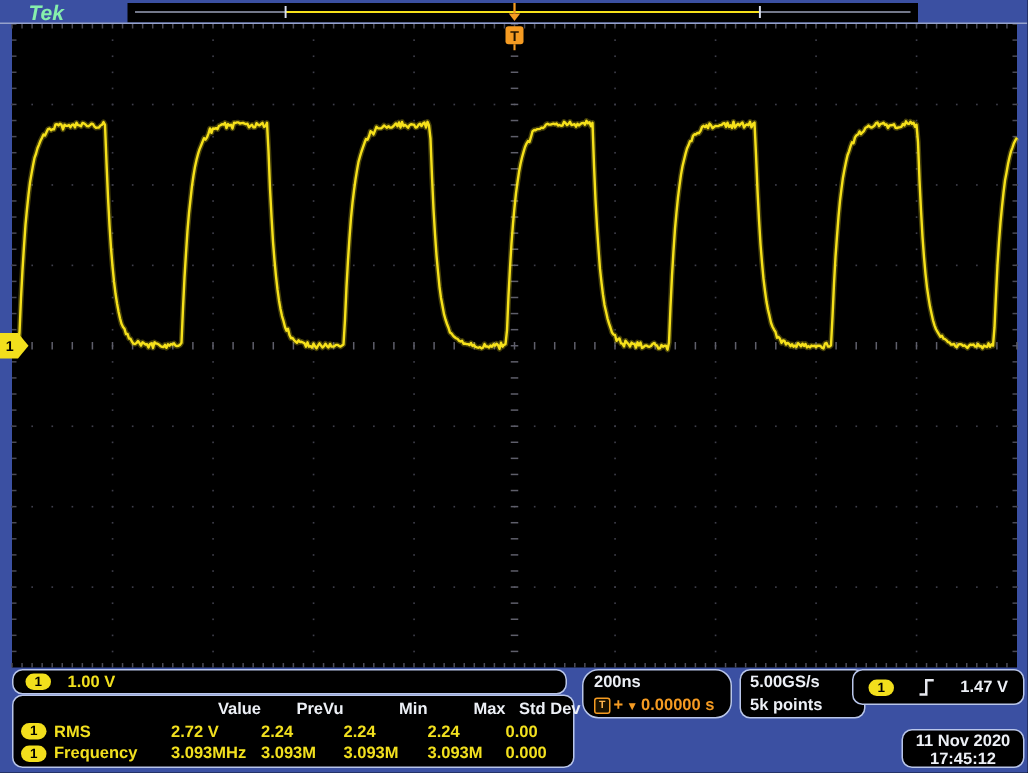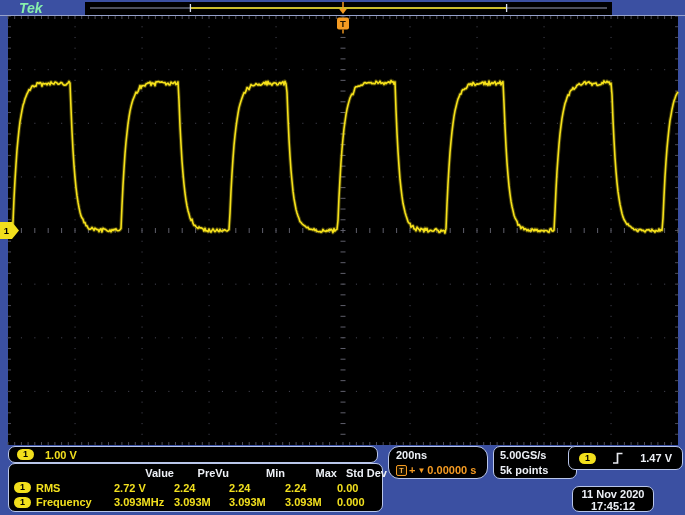--- a/index.html
+++ b/index.html
@@ -29,21 +29,21 @@
   .meas-grid .hd{color:#edf0f6;text-align:right;}
   .meas-grid .yl{color:#f2e01e;}
   .meas-grid .bcell{display:flex;align-items:center;}
   #box-tb{left:388px;top:446px;width:100px;height:33px;padding:1px 0 0 7px;font-size:11px;line-height:15px;border-radius:11px;}
   .pos-line{display:flex;align-items:center;gap:2px;color:#f59b22;font-size:11px;}
   .t-ico{display:inline-flex;align-items:center;justify-content:center;width:9px;height:9px;
          border:1px solid #f59b22;border-radius:2px;font-size:7px;line-height:9px;color:#ffb54d;background:#1a1200;flex:none;}
   .dn-arrow{font-size:8px;line-height:10px;}
   #box-acq{left:493px;top:446px;width:84px;height:33px;padding:1px 0 0 6px;font-size:11px;line-height:15px;}
   #box-trig{left:568px;top:446px;width:115px;height:24px;display:flex;align-items:center;justify-content:space-between;padding:0 10px;font-size:11px;}
-  #box-date{left:572px;top:486px;width:82px;height:26px;text-align:center;font-size:11px;line-height:12px;padding-top:1px;}
+  #box-date{left:601px;top:486px;width:82px;height:26px;text-align:center;font-size:11px;line-height:12px;padding-top:1px;}
 </style>
 </head>
 <body>
 
 <div class="screen">
 
   <span class="tek-logo">Tek</span>
   <span class="prevu">PreVu</span>
   <div class="topbar-black"></div>
 

